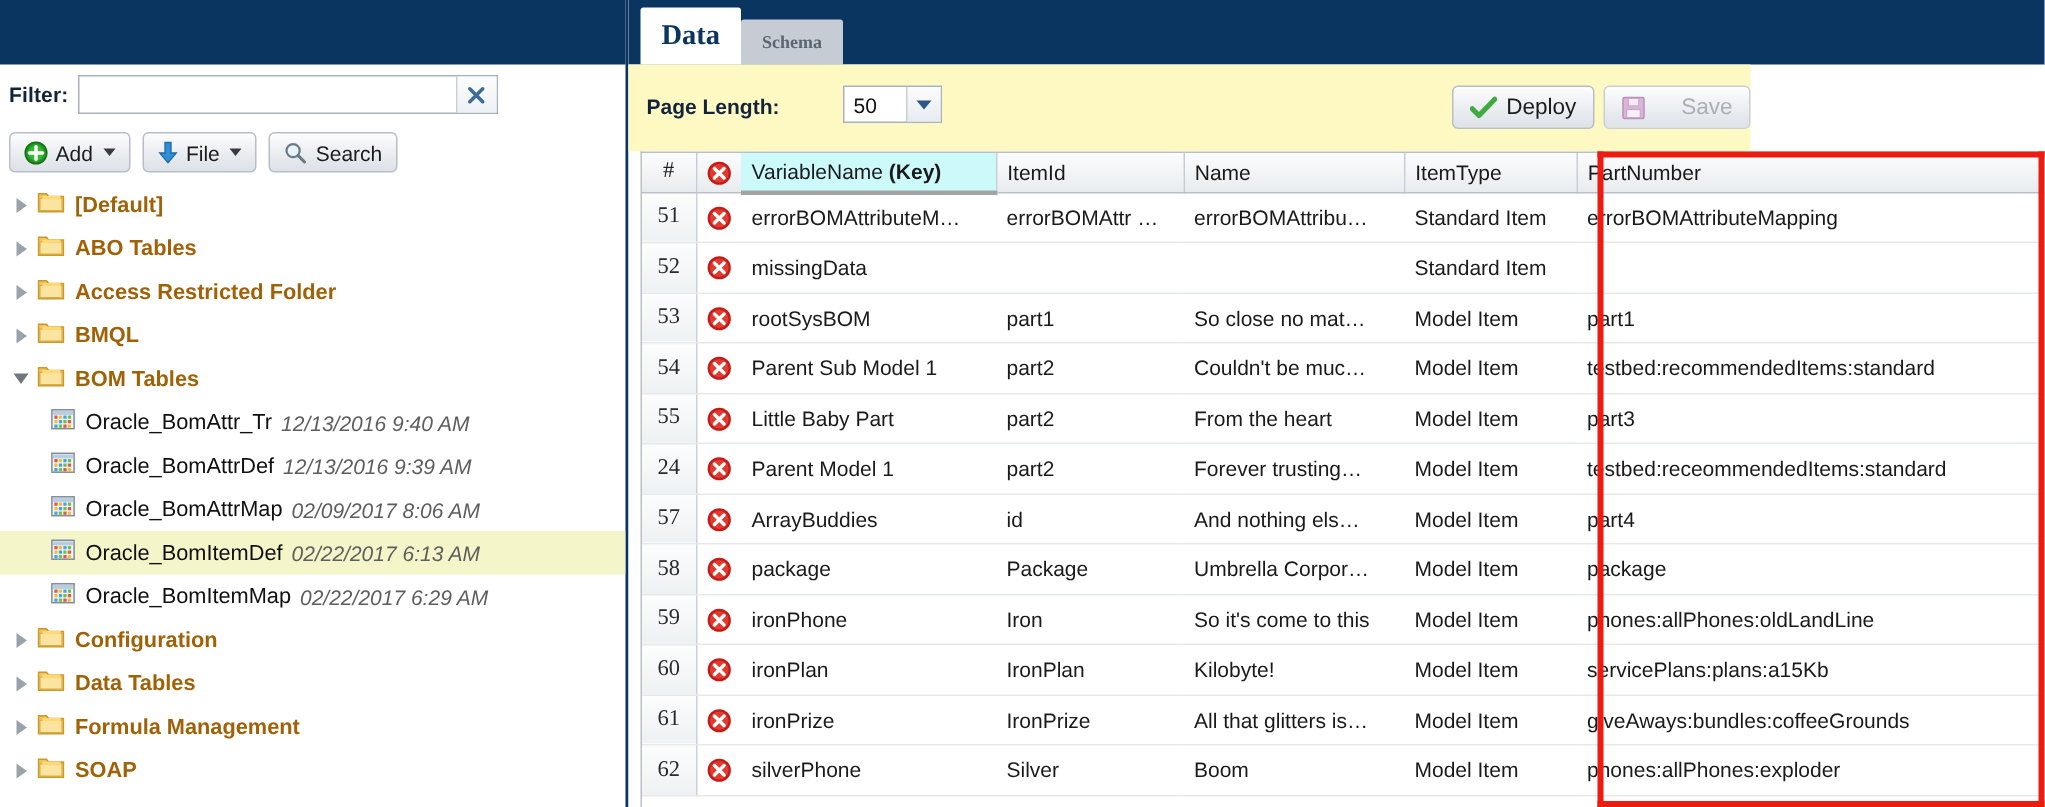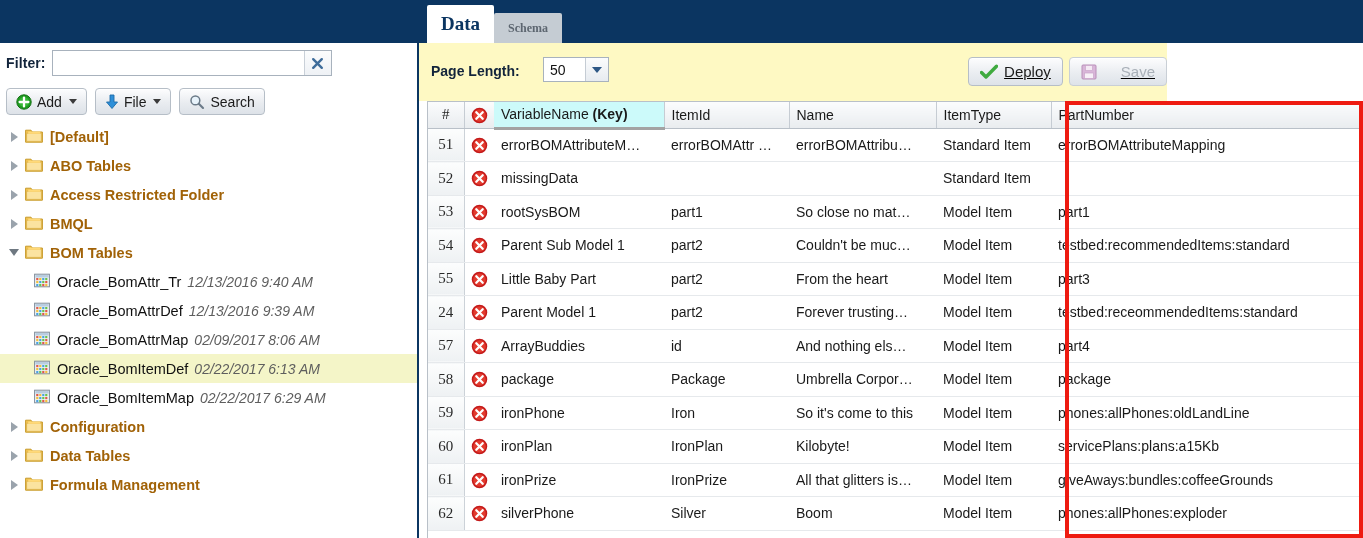--- a/index.html
+++ b/index.html
@@ -130,40 +130,40 @@
 
   #subbar {
     position: absolute; left: 0; top: 43px; width: 748px; height: 58px;
     background: #fef9c3;
   }
   #page-length-label {
     position: absolute; left: 12px; top: 20px;
     font-size: 14px; font-weight: bold; color: #12243b;
   }
   #page-length-select {
-    position: absolute; left: 124px; top: 14px;
+    position: absolute; left: 143px; top: 14px;
     width: 66px; height: 25px;
     border: 1px solid #a8b2bd; background: #fff;
     display: flex; align-items: center;
   }
   #page-length-value {
     font-size: 14px; color: #111; padding-left: 6px;
   }
   #page-length-arrow {
     margin-left: auto; width: 23px; height: 23px;
     background: linear-gradient(#fbfcfd,#e7ebf0);
     border-left: 1px solid #c5ccd4;
     display: flex; align-items: center; justify-content: center;
   }
   #page-length-arrow .dc {
     width: 0; height: 0; border-left: 5px solid transparent;
     border-right: 5px solid transparent; border-top: 6px solid #2d5785;
   }
   #action-btns {
-    position: absolute; right: 0px; top: 14px; display: flex; gap: 6px; text-decoration: underline;
+    position: absolute; right: 0px; top: 14px; display: flex; gap: 6px;
   }
   .act-btn {
     height: 29px; display: flex; align-items: center; gap: 6px;
     padding: 0 11px;
     background: linear-gradient(#fdfdfe,#eaedf1 55%, #dee3e9);
     border: 1px solid #b6bec7; border-radius: 4px;
     box-shadow: inset 0 1px 0 #fff;
     font-size: 15px; color: #1b1b1b; cursor: pointer; white-space: nowrap;
   }
   .act-btn.disabled { color: #a9b0b8; border-color: #c9cfd6; gap: 24px; }
@@ -449,20 +449,31 @@
         <span class="twisty">
           <span class="tri-closed"></span>
         </span>
         <span class="folder-ico"><svg width="18" height="15" viewBox="0 0 18 15">
             <path d="M0.6 2.2 h5.4 l1.4 1.8 h10 v10.2 h-16.8 z" fill="#f2c352" stroke="#c79a2b" stroke-width="1"></path>
             <path d="M1.6 5.2 h14.8 v8.2 h-14.8 z" fill="#fbe3a0" stroke="#d9ad45" stroke-width="0.8"></path>
             <path d="M3.2 3.6 h12.2 v2.2 h-12.2 z" fill="#ffd978" stroke="none"></path>
           </svg></span>
         <span class="tree-label">Formula Management</span>
       </div>
+      <div class="tree-row folder">
+        <span class="twisty">
+          <span class="tri-closed"></span>
+        </span>
+        <span class="folder-ico"><svg width="18" height="15" viewBox="0 0 18 15">
+            <path d="M0.6 2.2 h5.4 l1.4 1.8 h10 v10.2 h-16.8 z" fill="#f2c352" stroke="#c79a2b" stroke-width="1"></path>
+            <path d="M1.6 5.2 h14.8 v8.2 h-14.8 z" fill="#fbe3a0" stroke="#d9ad45" stroke-width="0.8"></path>
+            <path d="M3.2 3.6 h12.2 v2.2 h-12.2 z" fill="#ffd978" stroke="none"></path>
+          </svg></span>
+        <span class="tree-label">SOAP</span>
+      </div>
     </div>
 </div>
 
 <div id="right-panel">
   <div id="right-navy"></div>
 
   <div id="tabs">
     <div class="tab active">
       <span>Data</span>
     </div>

